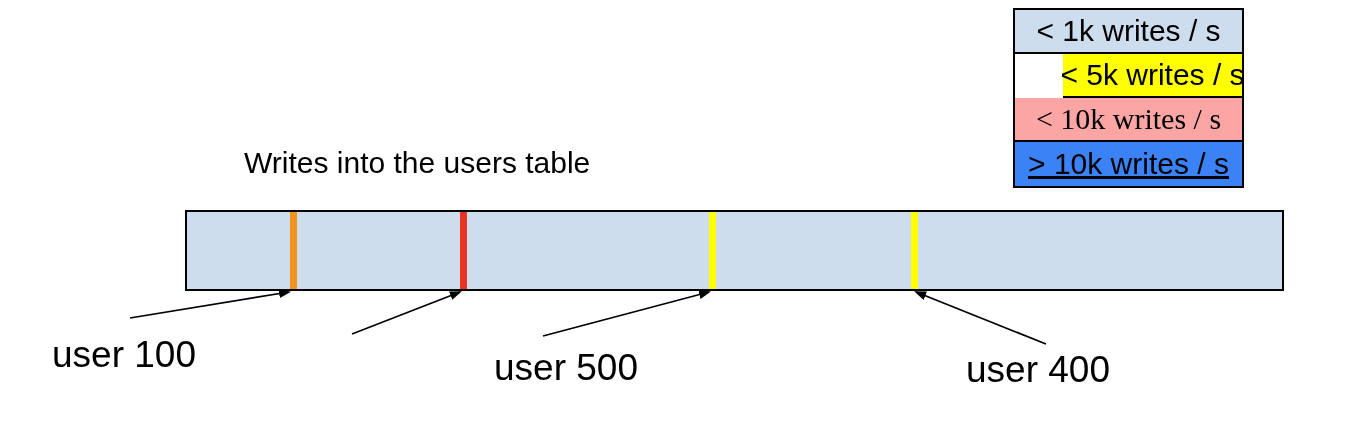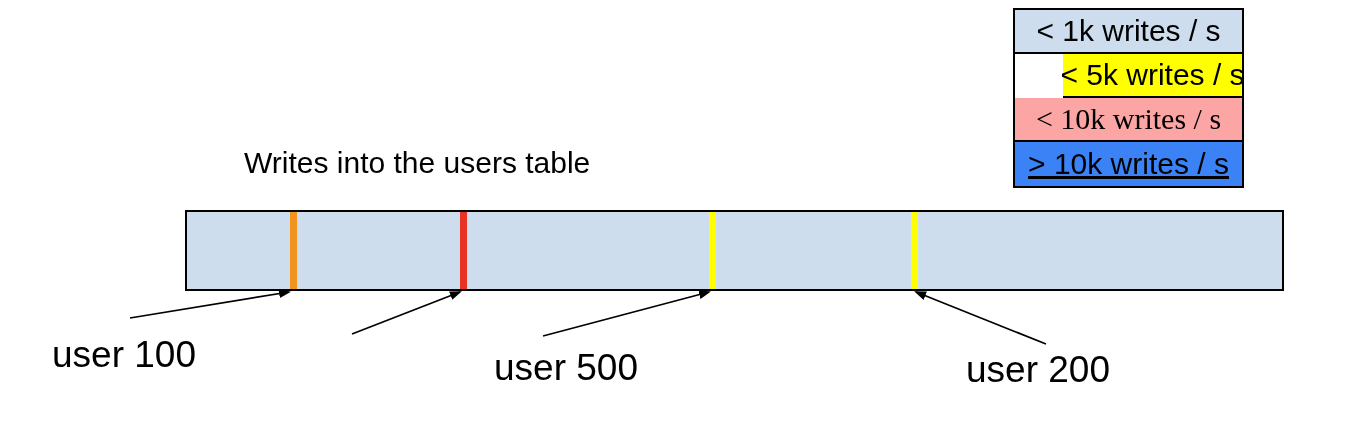--- a/index.html
+++ b/index.html
@@ -93,14 +93,14 @@
         <path d="M0,0 L12,4.5 L0,9 Z" fill="#000"></path>
       </marker>
     </defs>
   <line x1="130" y1="318" x2="289" y2="292" stroke="#000" stroke-width="1.7" marker-end="url(#ah)"></line>
       <line x1="352" y1="334" x2="460" y2="292" stroke="#000" stroke-width="1.7" marker-end="url(#ah)"></line>
       <line x1="543" y1="336" x2="709" y2="292" stroke="#000" stroke-width="1.7" marker-end="url(#ah)"></line>
       <line x1="1046" y1="344" x2="916" y2="292" stroke="#000" stroke-width="1.7" marker-end="url(#ah)"></line>
     </svg>
 <div class="user-label" style="left: 52px; top: 336px;">user 100</div>
     <div class="user-label" style="left: 494px; top: 349px;">user 500</div>
-    <div class="user-label" style="left: 966px; top: 351px;">user 200</div>
+    <div class="user-label" style="left: 966px; top: 351px;">user 400</div>
   </div>
 
 </body></html>

